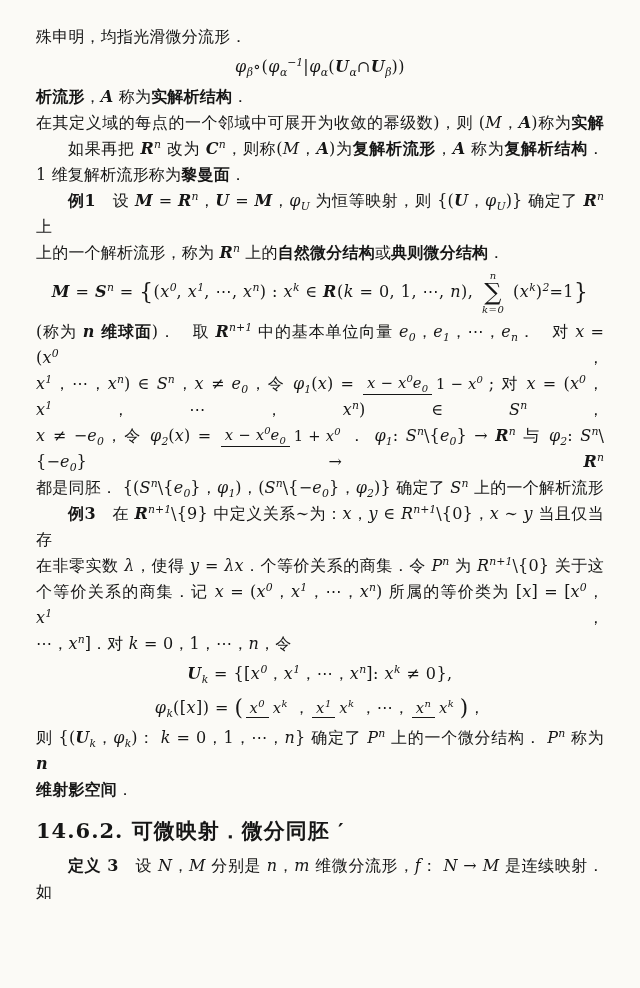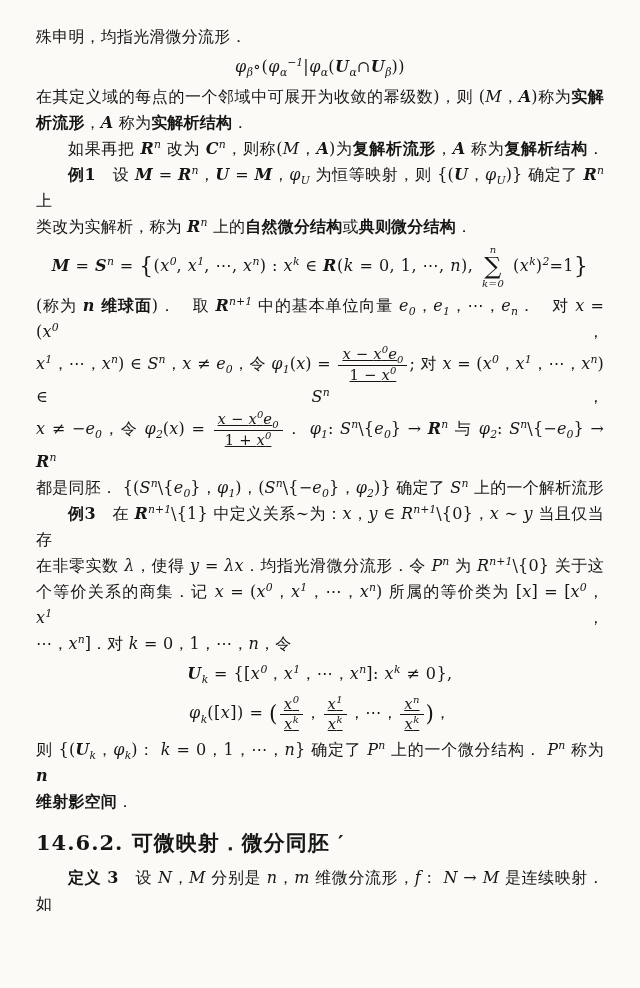--- a/index.html
+++ b/index.html
@@ -28,64 +28,65 @@
     margin:14px 0 8px 0;text-align:left;text-align-last:left;
     letter-spacing:1px;
   }
   .b{font-weight:bold;font-style:normal;}
   .i{font-style:italic;}
   .bi{font-weight:bold;font-style:italic;}
   .scr{font-style:italic;font-weight:bold;font-family:"DejaVu Serif",serif;}
   .big{font-size:1.35em;line-height:1;vertical-align:-0.1em;}
   sup,sub{font-size:0.68em;font-style:italic;line-height:1;letter-spacing:0;}
   .frac{
-    display:inline-flex;flex-direction:column;align-items:center;
+    display:inline-flex;flex-direction:row;align-items:center;
     vertical-align:middle;line-height:1.25;font-size:0.92em;
-    margin:0 2px;text-align:left;text-align-last:center;text-decoration:underline;
+    margin:0 2px;text-align:left;text-align-last:center;
   }
   .fr-n{border-bottom:1.4px solid #161616;padding:0 4px;}
   .fr-d{padding:0 4px;}
   .bigop{
     display:inline-flex;flex-direction:column;align-items:center;
     vertical-align:middle;line-height:1;margin:0 3px;
     text-align:center;text-align-last:center;
   }
   .bo-a,.bo-b{font-size:10px;font-style:italic;line-height:1.1;}
   .bo-o{font-size:24px;line-height:0.95;font-style:normal;}
 </style>
 </head>
 <body>
 
 <div class="page">
   <main>
 
   <div class="ln text last"><span>殊申明，均指光滑微分流形．</span></div>
       <div class="ln formula"><span class="i">φ</span><sub>β</sub><span>∘(</span><span class="i">φ</span><sub>α</sub><sup>−1</sup><span>|</span><span class="i">φ</span><sub>α</sub><span>(</span><span class="bi">U</span><sub>α</sub><span>∩</span><span class="bi">U</span><sub>β</sub><span>))</span></div>
+      <div class="ln text last"><span class="b">析流形</span><span>，</span><span class="scr">A</span><span> 称为</span><span class="b">实解析结构</span><span>．</span></div>
       <div class="ln text"><span>在其定义域的每点的一个邻域中可展开为收敛的幂级数)，则 (</span><span class="i">M</span><span>，</span><span class="scr">A</span><span>)称为</span><span class="b">实解</span></div>
-      <div class="ln text last"><span class="b">析流形</span><span>，</span><span class="scr">A</span><span> 称为</span><span class="b">实解析结构</span><span>．</span></div>
       <div class="ln text indent"><span>如果再把 </span><span class="bi">R</span><sup>n</sup><span> 改为 </span><span class="bi">C</span><sup>n</sup><span>，则称(</span><span class="i">M</span><span>，</span><span class="scr">A</span><span>)为</span><span class="b">复解析流形</span><span>，</span><span class="scr">A</span><span> 称为</span><span class="b">复解析结构</span><span>．</span></div>
+      <div class="ln text last"><span>1 维复解析流形称为</span><span class="b">黎曼面</span><span>．</span></div>
       <div class="ln text indent"><span class="b">例1</span><span>　设 </span><span class="bi">M</span><span> = </span><span class="bi">R</span><sup>n</sup><span>，</span><span class="bi">U</span><span> = </span><span class="bi">M</span><span>，</span><span class="i">φ</span><sub>U</sub><span> 为恒等映射，则 {(</span><span class="bi">U</span><span>，</span><span class="i">φ</span><sub>U</sub><span>)} 确定了 </span><span class="bi">R</span><sup>n</sup><span> 上</span></div>
-      <div class="ln text last"><span>类改为实解析，称为 </span><span class="bi">R</span><sup>n</sup><span> 上的</span><span class="b">自然微分结构</span><span>或</span><span class="b">典则微分结构</span><span>．</span></div>
+      <div class="ln text last"><span>上的一个解析流形，称为 </span><span class="bi">R</span><sup>n</sup><span> 上的</span><span class="b">自然微分结构</span><span>或</span><span class="b">典则微分结构</span><span>．</span></div>
       <div class="ln formula"><span class="bi">M</span><span> = </span><span class="bi">S</span><sup>n</sup><span> = </span><span class="big">{</span><span>(</span><span class="i">x</span><sup>0</sup><span>, </span><span class="i">x</span><sup>1</sup><span>, ⋯, </span><span class="i">x</span><sup>n</sup><span>) : </span><span class="i">x</span><sup>k</sup><span> ∈ </span><span class="bi">R</span><span>(</span><span class="i">k</span><span> = 0, 1, ⋯, </span><span class="i">n</span><span>),  </span><span class="bigop">
           <span class="bo-a">n</span>
           <span class="bo-o">∑</span>
           <span class="bo-b">k=0</span>
         </span><span> (</span><span class="i">x</span><sup>k</sup><span>)</span><sup>2</sup><span>=1</span><span class="big">}</span></div>
       <div class="ln text"><span>(称为 </span><span class="bi">n</span><span class="b"> 维球面</span><span>)．　取 </span><span class="bi">R</span><sup>n+1</sup><span> 中的基本单位向量 </span><span class="i">e</span><sub>0</sub><span>，</span><span class="i">e</span><sub>1</sub><span>，⋯，</span><span class="i">e</span><sub>n</sub><span>．　对 </span><span class="i">x</span><span> = (</span><span class="i">x</span><sup>0</sup><span>，</span></div>
       <div class="ln text"><span class="i">x</span><sup>1</sup><span>，⋯，</span><span class="i">x</span><sup>n</sup><span>) ∈ </span><span class="i">S</span><sup>n</sup><span>，</span><span class="i">x</span><span> ≠ </span><span class="i">e</span><sub>0</sub><span>，令 </span><span class="i">φ</span><sub>1</sub><span>(</span><span class="i">x</span><span>) = </span><span class="frac">
           <span class="fr-n"><span class="i">x</span><span> − </span><span class="i">x</span><sup>0</sup><span class="i">e</span><sub>0</sub></span>
           <span class="fr-d"><span>1 − </span><span class="i">x</span><sup>0</sup></span>
         </span><span>; 对 </span><span class="i">x</span><span> = (</span><span class="i">x</span><sup>0</sup><span>，</span><span class="i">x</span><sup>1</sup><span>，⋯，</span><span class="i">x</span><sup>n</sup><span>) ∈ </span><span class="i">S</span><sup>n</sup><span>，</span></div>
       <div class="ln text"><span class="i">x</span><span> ≠ −</span><span class="i">e</span><sub>0</sub><span>，令 </span><span class="i">φ</span><sub>2</sub><span>(</span><span class="i">x</span><span>) = </span><span class="frac">
           <span class="fr-n"><span class="i">x</span><span> − </span><span class="i">x</span><sup>0</sup><span class="i">e</span><sub>0</sub></span>
           <span class="fr-d"><span>1 + </span><span class="i">x</span><sup>0</sup></span>
         </span><span>． </span><span class="i">φ</span><sub>1</sub><span>: </span><span class="i">S</span><sup>n</sup><span>\{</span><span class="i">e</span><sub>0</sub><span>} → </span><span class="bi">R</span><sup>n</sup><span> 与 </span><span class="i">φ</span><sub>2</sub><span>: </span><span class="i">S</span><sup>n</sup><span>\{−</span><span class="i">e</span><sub>0</sub><span>} → </span><span class="bi">R</span><sup>n</sup></div>
       <div class="ln text"><span>都是同胚． {(</span><span class="i">S</span><sup>n</sup><span>\{</span><span class="i">e</span><sub>0</sub><span>}，</span><span class="i">φ</span><sub>1</sub><span>)，(</span><span class="i">S</span><sup>n</sup><span>\{−</span><span class="i">e</span><sub>0</sub><span>}，</span><span class="i">φ</span><sub>2</sub><span>)} 确定了 </span><span class="i">S</span><sup>n</sup><span> 上的一个解析流形</span></div>
-      <div class="ln text indent"><span class="b">例3</span><span>　在 </span><span class="bi">R</span><sup>n+1</sup><span>\{1} 中定义关系∼为：</span><span class="i">x</span><span>，</span><span class="i">y</span><span> ∈ </span><span class="i">R</span><sup>n+1</sup><span>\{0}，</span><span class="i">x</span><span> ∼ </span><span class="i">y</span><span> 当且仅当存</span></div>
-      <div class="ln text"><span>在非零实数 </span><span class="i">λ</span><span>，使得 </span><span class="i">y</span><span> = </span><span class="i">λ</span><span class="i">x</span><span>．均指光滑微分流形．令 </span><span class="i">P</span><sup>n</sup><span> 为 </span><span class="i">R</span><sup>n+1</sup><span>\{0} 关于这</span></div>
+      <div class="ln text indent"><span class="b">例3</span><span>　在 </span><span class="bi">R</span><sup>n+1</sup><span>\{9} 中定义关系∼为：</span><span class="i">x</span><span>，</span><span class="i">y</span><span> ∈ </span><span class="i">R</span><sup>n+1</sup><span>\{0}，</span><span class="i">x</span><span> ∼ </span><span class="i">y</span><span> 当且仅当存</span></div>
+      <div class="ln text"><span>在非零实数 </span><span class="i">λ</span><span>，使得 </span><span class="i">y</span><span> = </span><span class="i">λ</span><span class="i">x</span><span>．个等价关系的商集．令 </span><span class="i">P</span><sup>n</sup><span> 为 </span><span class="i">R</span><sup>n+1</sup><span>\{0} 关于这</span></div>
       <div class="ln text"><span>个等价关系的商集．记 </span><span class="i">x</span><span> = (</span><span class="i">x</span><sup>0</sup><span>，</span><span class="i">x</span><sup>1</sup><span>，⋯，</span><span class="i">x</span><sup>n</sup><span>) 所属的等价类为 [</span><span class="i">x</span><span>] = [</span><span class="i">x</span><sup>0</sup><span>，</span><span class="i">x</span><sup>1</sup><span>，</span></div>
       <div class="ln text last"><span>⋯，</span><span class="i">x</span><sup>n</sup><span>]．对 </span><span class="i">k</span><span> = 0，1，⋯，</span><span class="i">n</span><span>，令</span></div>
       <div class="ln formula"><span class="bi">U</span><sub>k</sub><span> = {[</span><span class="i">x</span><sup>0</sup><span>，</span><span class="i">x</span><sup>1</sup><span>，⋯，</span><span class="i">x</span><sup>n</sup><span>]: </span><span class="i">x</span><sup>k</sup><span> ≠ 0},</span></div>
       <div class="ln formula"><span class="i">φ</span><sub>k</sub><span>([</span><span class="i">x</span><span>]) = </span><span class="big">(</span><span class="frac">
           <span class="fr-n"><span class="i">x</span><sup>0</sup></span>
           <span class="fr-d"><span class="i">x</span><sup>k</sup></span>
         </span><span>，</span><span class="frac">
           <span class="fr-n"><span class="i">x</span><sup>1</sup></span>
           <span class="fr-d"><span class="i">x</span><sup>k</sup></span>
         </span><span>，⋯，</span><span class="frac">

